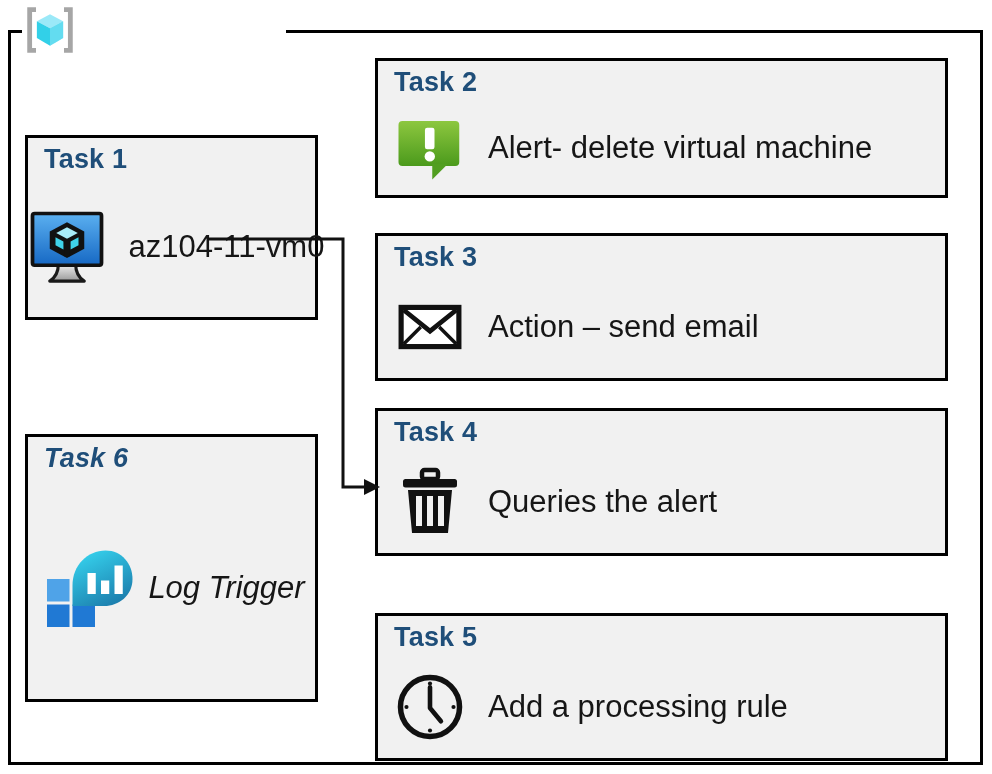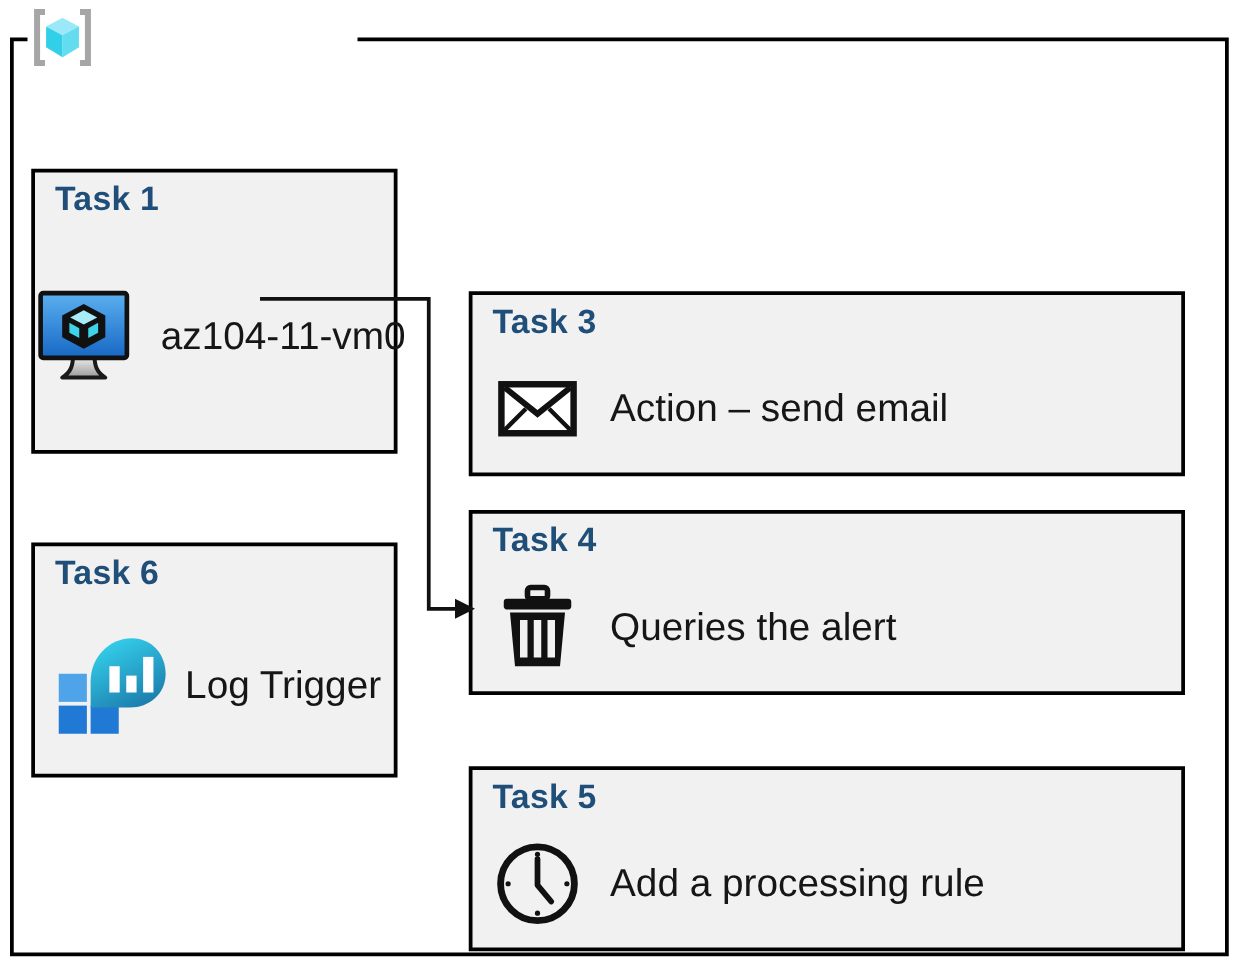--- a/index.html
+++ b/index.html
@@ -157,21 +157,21 @@
 
       <path d="M48 6 L58 6 L58 58 L48 58 L48 52.5 L52.5 52.5 L52.5 11.5 L48 11.5 Z" fill="#A6A6A6"></path>
 
       <polygon points="32,14 47,22 32,30 17,22" fill="#9BE9F8"></polygon>
       <polygon points="17,22 32,30 32,50 17,41" fill="#32D0E8"></polygon>
       <polygon points="47,22 32,30 32,50 47,41" fill="#6EE0F2"></polygon>
       <polygon points="32,30 47,22 47,41 32,50" fill="#5BD9EF" opacity="0.55"></polygon>
     </svg>
   </div>
 
-  <div class="card card-tall" style="left:25px; top:135px; width:293px; height:228px;">
+  <div class="card card-tall" style="left:25px; top:135px; width:293px; height:185px;">
     <div class="card-title">Task 1</div>
     <div class="card-body">
       <div class="icon-slot-lg">
         <svg width="92" height="92" viewBox="0 0 64 64">
           <defs>
             <linearGradient id="vmScreen" x1="0" y1="0" x2="0" y2="1">
               <stop offset="0%" stop-color="#5BB0F0"></stop>
               <stop offset="100%" stop-color="#1668C4"></stop>
             </linearGradient>
             <linearGradient id="vmStand" x1="0" y1="0" x2="0" y2="1">
@@ -188,21 +188,21 @@
           <polygon points="32,17.5 39.5,21.5 32,25.5 24.5,21.5" fill="#A8ECF8"></polygon>
           <polygon points="24,24.5 29.5,27.5 29.5,33 24,30 " fill="#3FD3EA"></polygon>
           <polygon points="40,24.5 34.5,27.5 34.5,33 40,30 " fill="#3FD3EA"></polygon>
           <rect x="30.3" y="27" width="3.4" height="11" fill="#111111"></rect>
         </svg>
       </div>
       <div class="card-label">az104-11-vm0</div>
     </div>
   </div>
 
-  <div class="card card-tall" style="left:25px; top:434px; width:293px; height:188px;">
+  <div class="card card-tall" style="left:25px; top:434px; width:293px; height:268px;font-style:italic;">
     <div class="card-title">Task 6</div>
     <div class="card-body">
       <div class="icon-slot-lg">
         <svg width="96" height="96" viewBox="0 0 64 64">
           <defs>
             <linearGradient id="logBlob" x1="0.2" y1="0" x2="0.75" y2="1">
               <stop offset="0%" stop-color="#36D3EE"></stop>
               <stop offset="100%" stop-color="#1B7BAB"></stop>
             </linearGradient>
           </defs>
@@ -215,20 +215,40 @@
 
           <rect x="33" y="22" width="5.5" height="14" fill="#ffffff"></rect>
           <rect x="42" y="27" width="5.5" height="9" fill="#ffffff"></rect>
           <rect x="51" y="17" width="5.5" height="19" fill="#ffffff"></rect>
         </svg>
       </div>
       <div class="card-label">Log Trigger</div>
     </div>
   </div>
 
+  <div class="card card-wide" style="left:375px; top:58px; width:573px; height:140px;">
+    <div class="card-title">Task 2</div>
+    <div class="card-body">
+      <div class="icon-slot">
+        <svg width="72" height="72" viewBox="0 0 64 64">
+          <defs>
+            <linearGradient id="alertGrad" x1="0" y1="0" x2="0" y2="1">
+              <stop offset="0%" stop-color="#8DC73F"></stop>
+              <stop offset="100%" stop-color="#4B9A1C"></stop>
+            </linearGradient>
+          </defs>
+          <rect x="4" y="8" width="54" height="40" rx="3.5" fill="url(#alertGrad)"></rect>
+          <polygon points="34,46 34,60 48,46" fill="#519E20"></polygon>
+          <rect x="27.5" y="14" width="8.5" height="19" rx="2" fill="#ffffff"></rect>
+          <circle cx="31.8" cy="39.5" r="4.6" fill="#ffffff"></circle>
+        </svg>
+      </div>
+      <div class="card-label">Alert- delete virtual machine</div>
+    </div>
+  </div>
 
   <div class="card card-wide" style="left:375px; top:233px; width:573px; height:148px;">
     <div class="card-title">Task 3</div>
     <div class="card-body">
       <div class="icon-slot">
         <svg width="66" height="66" viewBox="0 0 64 64">
           <rect x="4" y="13" width="56" height="38" fill="#ffffff" stroke="#111111" stroke-width="5"></rect>
           <path d="M6.5 15.5 L32 36 L57.5 15.5" fill="none" stroke="#111111" stroke-width="4.6"></path>
           <path d="M6.5 48.5 L23 32 M57.5 48.5 L41 32" fill="none" stroke="#111111" stroke-width="3.4"></path>
         </svg>

